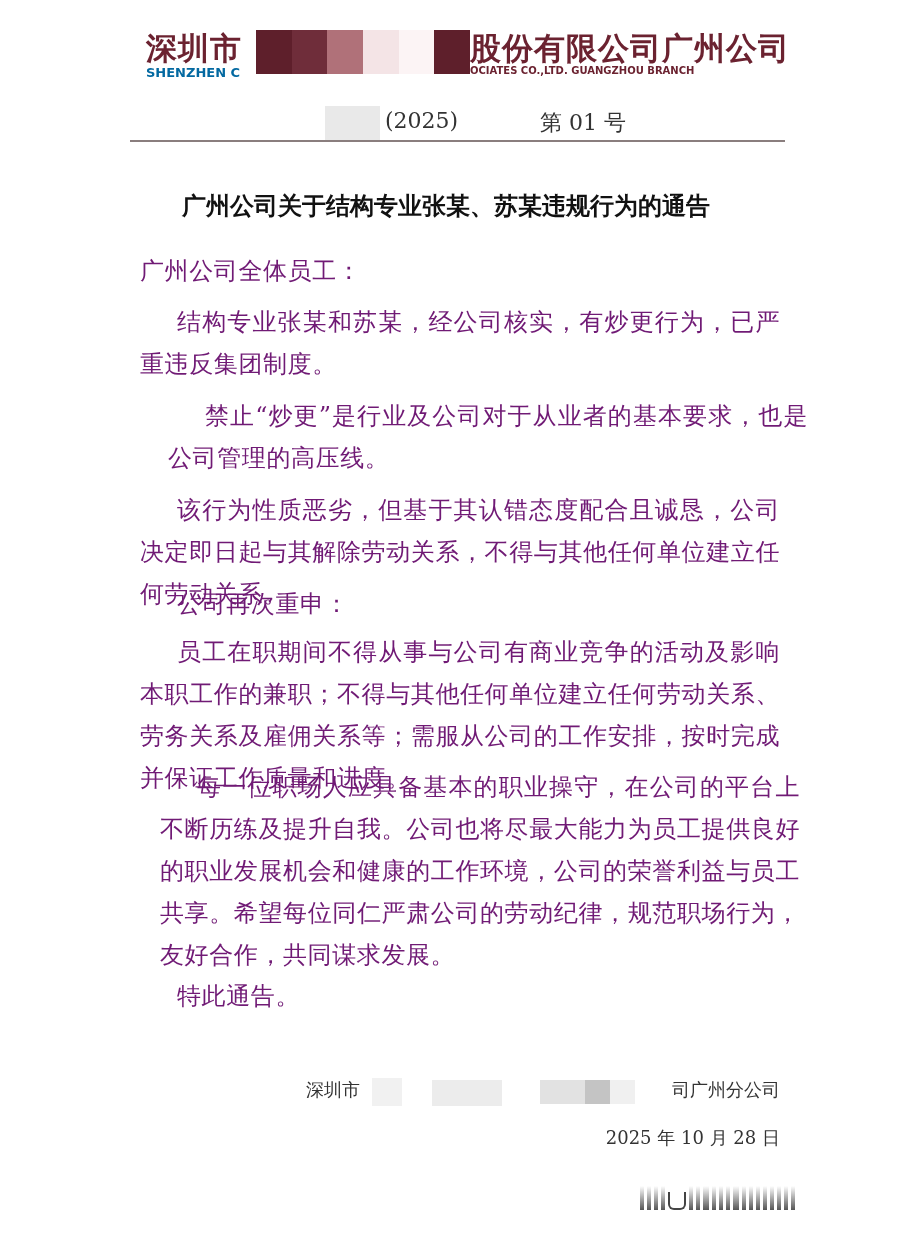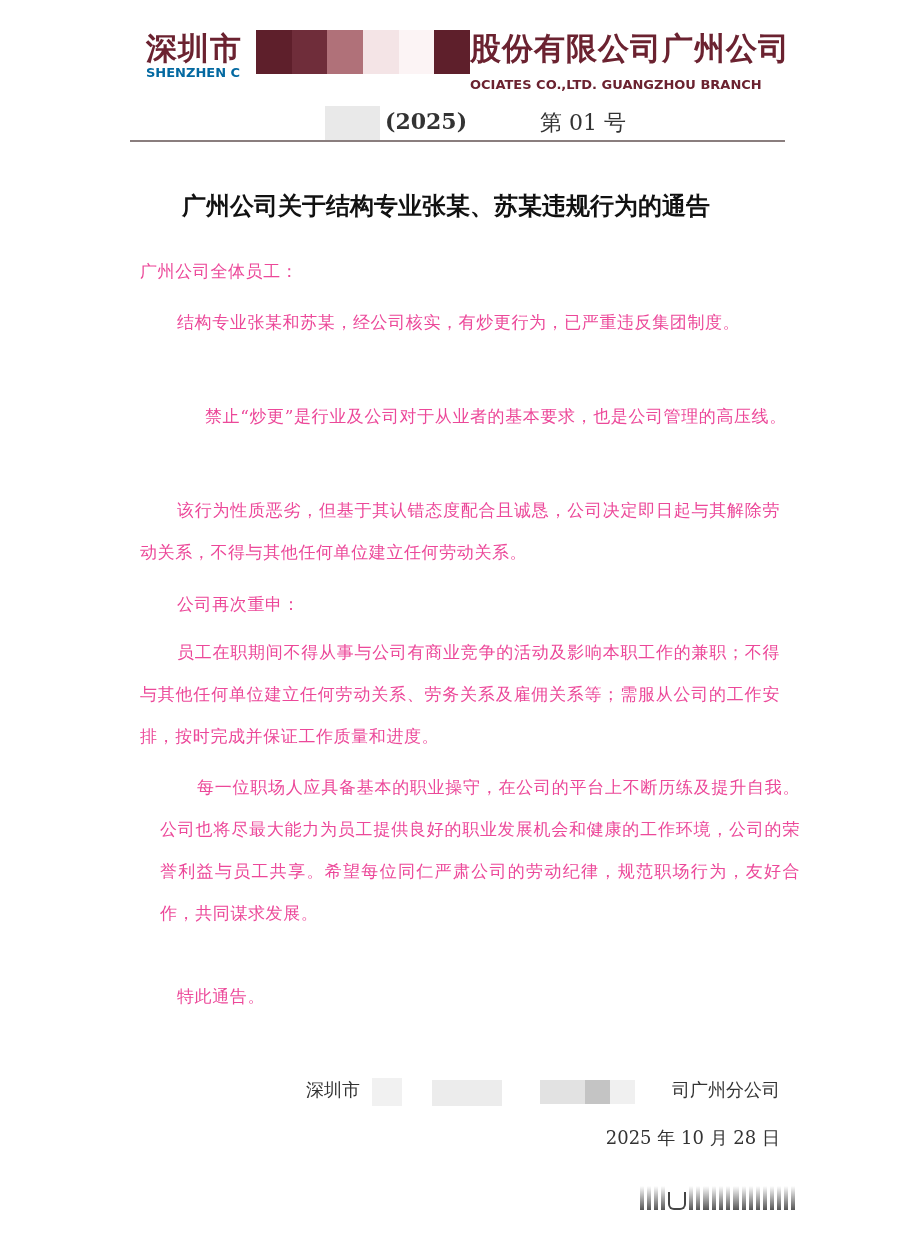--- a/index.html
+++ b/index.html
@@ -1,25 +1,25 @@
 <!DOCTYPE html>
 <html><head>
 <meta charset="utf-8">
 <style>
   html,body{margin:0;padding:0;background:#fff;}
   body{width:922px;height:1236px;position:relative;overflow:hidden;font-family:"DejaVu Serif","Liberation Serif",serif;color:#2a2a2a;}
   .hdr-cn{position:absolute;left:146px;top:28px;font-family:"DejaVu Sans","Liberation Sans",sans-serif;font-weight:bold;font-size:31px;color:#6b2230;letter-spacing:1px;white-space:nowrap;}
   .hdr-en{position:absolute;left:146px;top:65px;font-family:"DejaVu Sans","Liberation Sans",sans-serif;font-weight:bold;font-size:13px;color:#0369a1;white-space:nowrap;}
   .hdr-cn-right{position:absolute;left:470px;top:28px;font-family:"DejaVu Sans","Liberation Sans",sans-serif;font-weight:bold;font-size:31px;color:#6b2230;letter-spacing:1px;white-space:nowrap;text-align:right;}
-  .hdr-en-right{position:absolute;left:470px;top:65px;font-family:"DejaVu Sans","Liberation Sans",sans-serif;font-weight:bold;font-size:13px;color:#6b2230;white-space:nowrap;margin-top:12px;}
+  .hdr-en-right{position:absolute;left:470px;top:65px;font-family:"DejaVu Sans","Liberation Sans",sans-serif;font-weight:bold;font-size:10px;color:#6b2230;white-space:nowrap;}
   .mosaic{position:absolute;top:30px;height:44px;}
   .docno{position:absolute;top:108px;font-size:22px;color:#333;white-space:nowrap;}
   .rule{position:absolute;left:130px;top:140px;width:655px;height:2px;background:#8a7e7e;}
   .title{position:absolute;left:0;width:892px;top:190px;text-align:center;font-family:"DejaVu Sans","Liberation Sans",sans-serif;font-weight:bold;font-size:24px;color:#111;}
-  .p{position:absolute;left:140px;width:640px;font-size:17px;line-height:42px;color:#ec4899;text-align:justify;letter-spacing:0.6px;}
+  .p{position:absolute;left:140px;width:640px;font-size:24px;line-height:42px;color:#701a75;text-align:justify;letter-spacing:0.6px;}
   .indent{text-indent:37px;}
   .sig{position:absolute;right:142px;font-size:18px;color:#333;white-space:nowrap;}
   .blur{position:absolute;background:#e9e9e9;}
   .barcode{position:absolute;left:640px;top:1184px;height:26px;display:flex;align-items:flex-end;gap:3px;}
   .barcode span{display:block;width:4px;height:24px;background:linear-gradient(#fff,#555);}
 </style>
 </head>
 <body>
 
 <div>
@@ -31,21 +31,21 @@
     <div style="flex:1;background:#b07179;"></div>
     <div style="flex:1;background:#f4e4e6;"></div>
     <div style="flex:1;background:#fcf4f5;"></div>
     <div style="flex:1;background:#5e1f2b;"></div>
   </div>
   <div class="hdr-cn-right">股份有限公司广州公司</div>
   <div class="hdr-en-right">OCIATES CO.,LTD. GUANGZHOU BRANCH</div>
 </div>
 
 <div class="blur" style="left:325px;top:106px;width:55px;height:36px;"></div>
-<div class="docno" style="left:385px;font-weight:bold;">(2025)</div>
+<div class="docno" style="left:385px;">(2025)</div>
 <div class="docno" style="left:524px;margin-left:16px;">第 01 号</div>
 <div class="rule"></div>
 
 <div class="title">广州公司关于结构专业张某、苏某违规行为的通告</div>
 
 <div class="p" style="top:250px;">广州公司全体员工：</div>
 <div class="p indent" style="top:301px;">结构专业张某和苏某，经公司核实，有炒更行为，已严重违反集团制度。</div>
 <div class="p indent" style="top:395px;margin-left:28px;">禁止“炒更”是行业及公司对于从业者的基本要求，也是公司管理的高压线。</div>
 <div class="p indent" style="top:489px;">该行为性质恶劣，但基于其认错态度配合且诚恳，公司决定即日起与其解除劳动关系，不得与其他任何单位建立任何劳动关系。</div>
 <div class="p indent" style="top:583px;">公司再次重申：</div>

